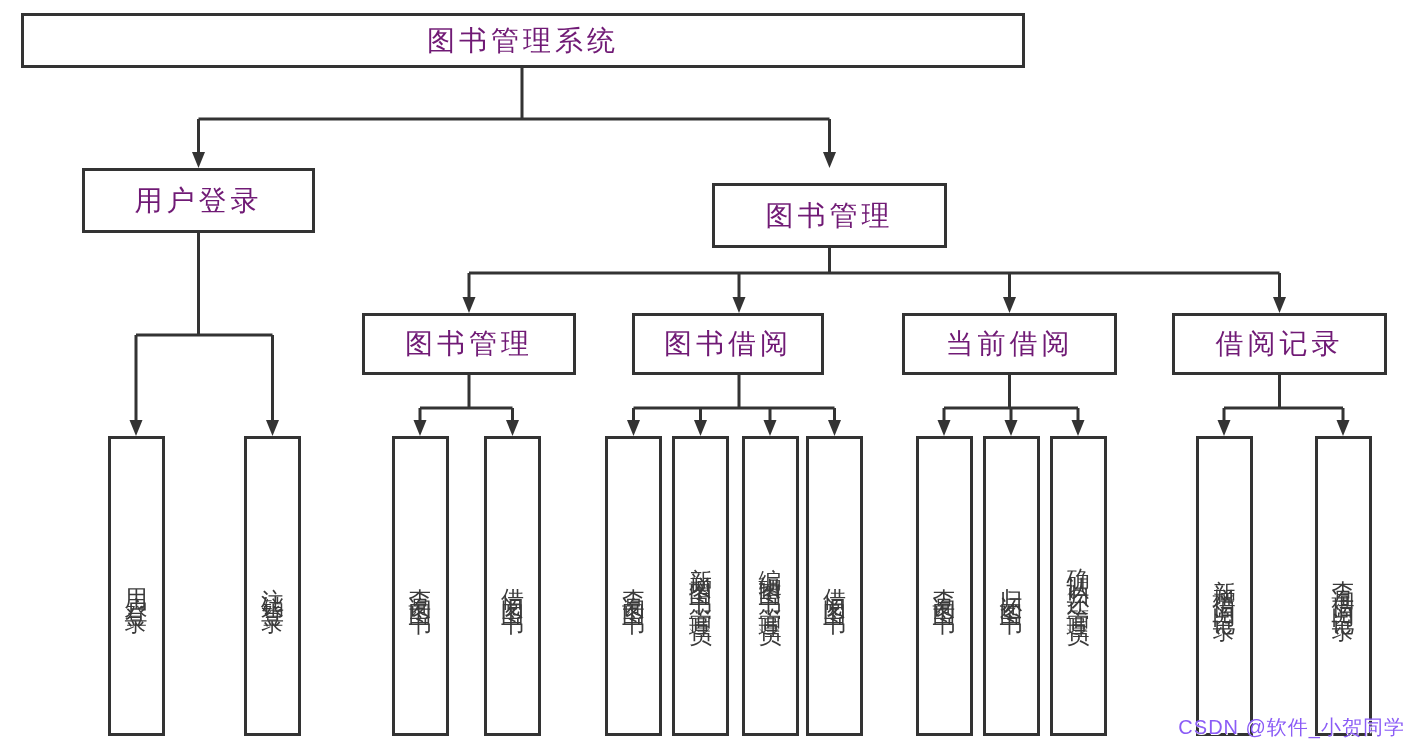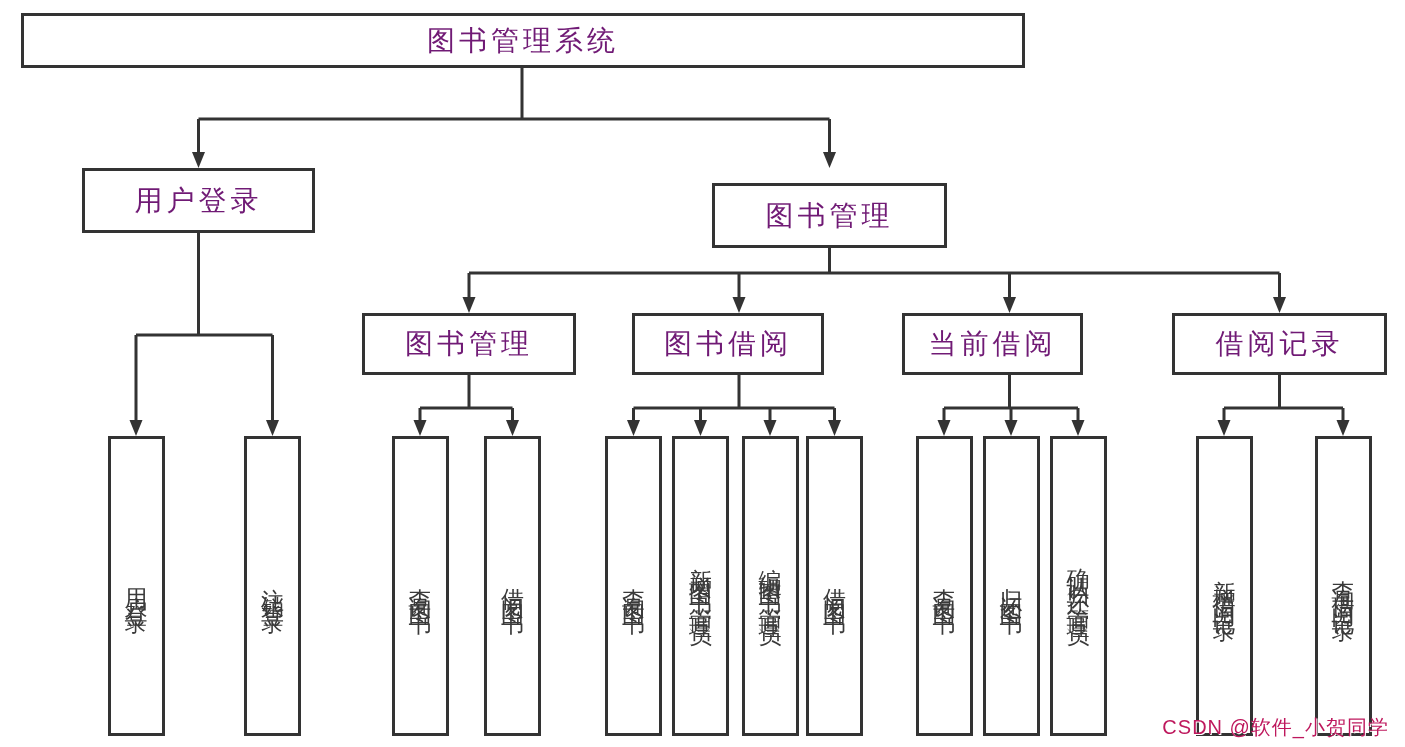--- a/index.html
+++ b/index.html
@@ -35,24 +35,24 @@
   .v-label{
     writing-mode:vertical-rl;
     text-orientation:upright;
     font-size:23px;
     letter-spacing:8px;
     color:#3a3a3a;
     line-height:1;
   }
   .watermark{
     position:absolute;
-    right:16px;top:714px;
+    right:0;top:714px;
     font-size:20px;
     letter-spacing:1px;
-    color:#be185d;
+    color:#8b5cf6;
     text-shadow:1px 1px 0 #ffffff;
     white-space:nowrap;
   }
 </style>
 </head>
 <body>
 
 <div class="stage">
 
   <svg class="connectors" width="1405" height="747" viewBox="0 0 1405 747">
@@ -85,21 +85,21 @@
   <div class="node" style="left:712px;top:183px;width:235px;height:65px;">
     <span class="h-label">图书管理</span>
   </div>
 
   <div class="node" style="left:362px;top:313px;width:214px;height:62px;">
     <span class="h-label">图书管理</span>
   </div>
   <div class="node" style="left:632px;top:313px;width:192px;height:62px;">
     <span class="h-label">图书借阅</span>
   </div>
-  <div class="node" style="left:902px;top:313px;width:181px;height:62px;text-align:right;">
+  <div class="node" style="left:902px;top:313px;width:215px;height:62px;text-align:right;">
     <span class="h-label">当前借阅</span>
   </div>
   <div class="node" style="left:1172px;top:313px;width:215px;height:62px;">
     <span class="h-label">借阅记录</span>
   </div>
 
   <div class="node leaf" style="left:107.5px;">
     <span class="v-label">用户登录</span>
   </div>
   <div class="node leaf" style="left:244px;">

